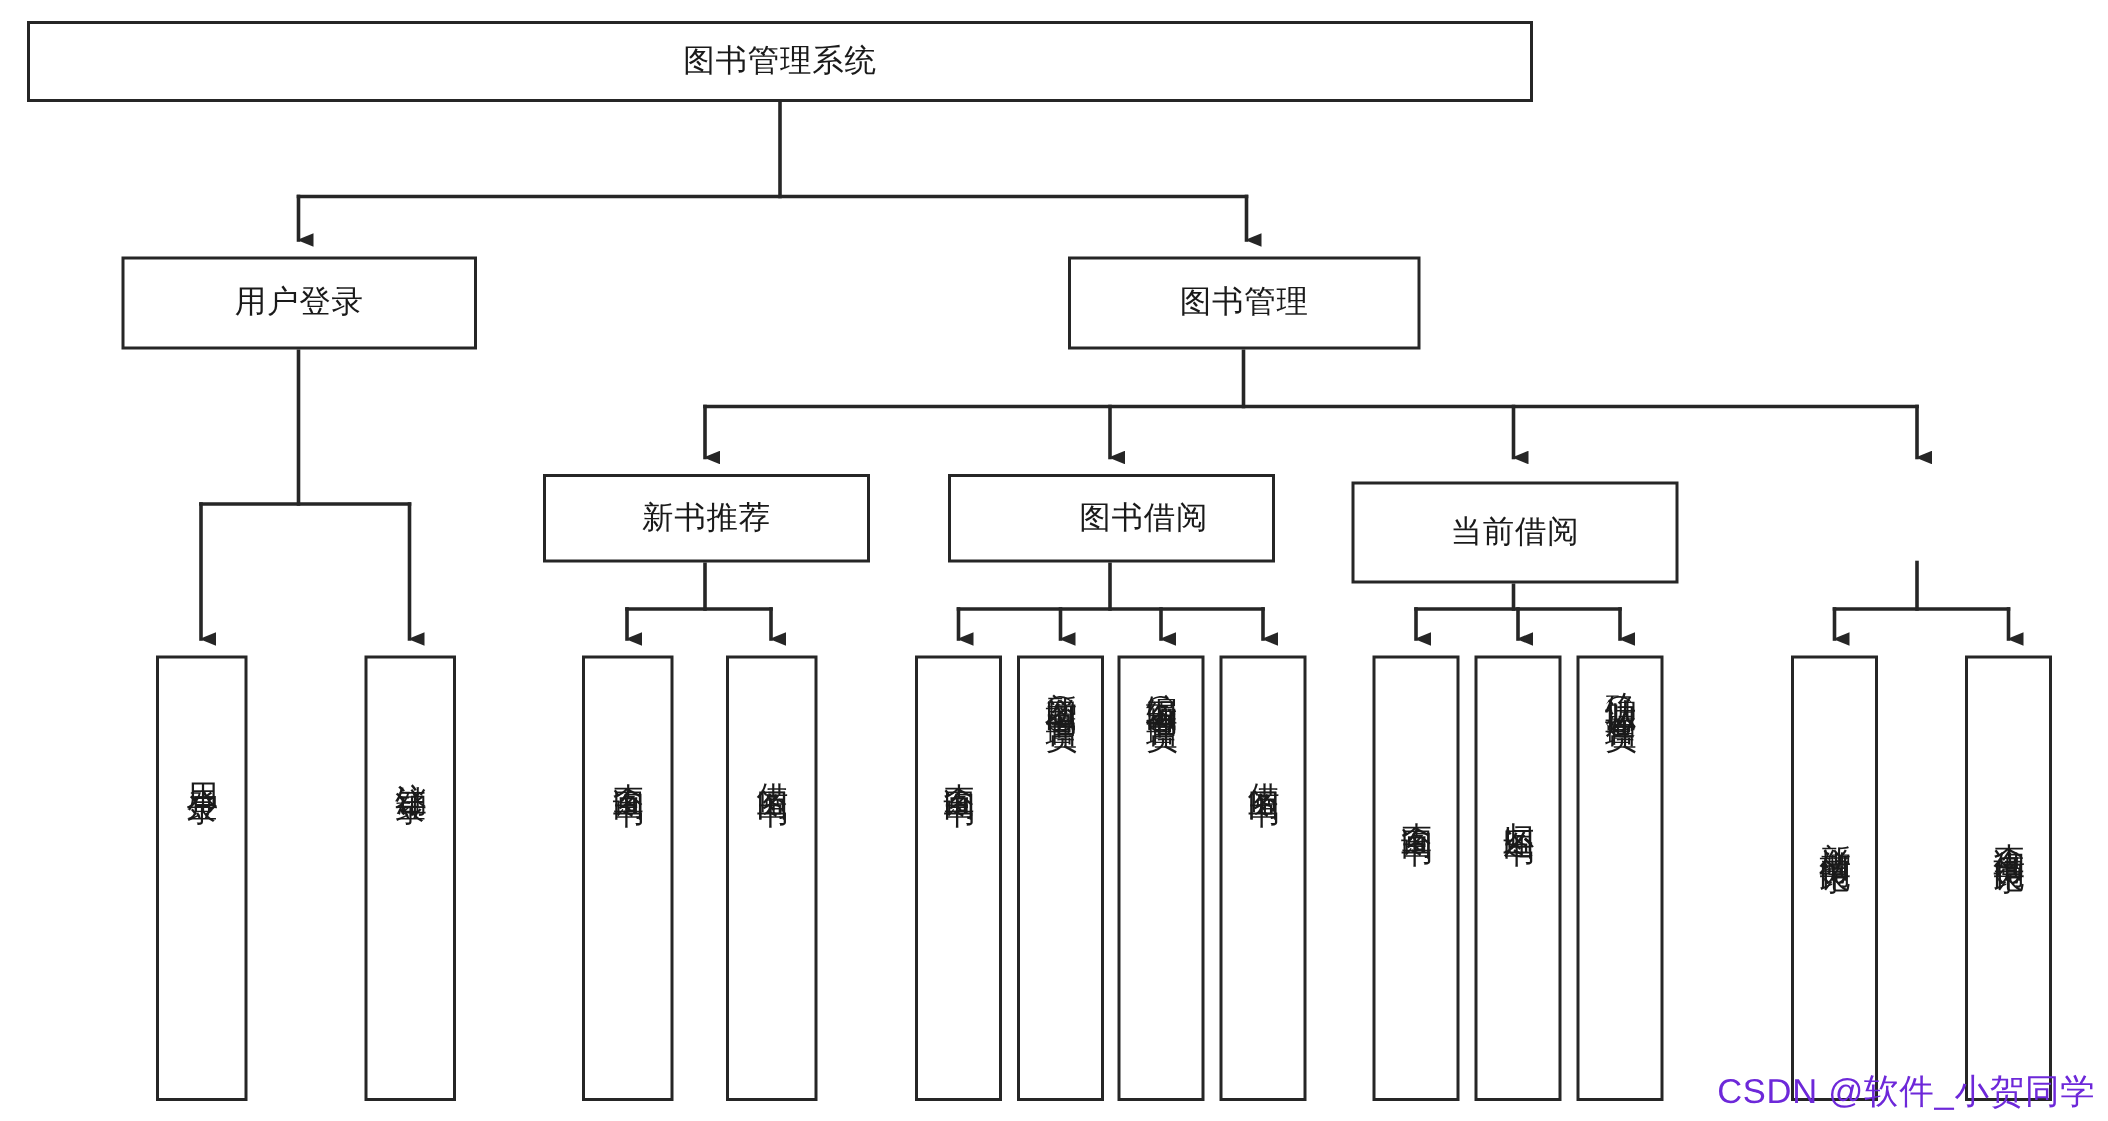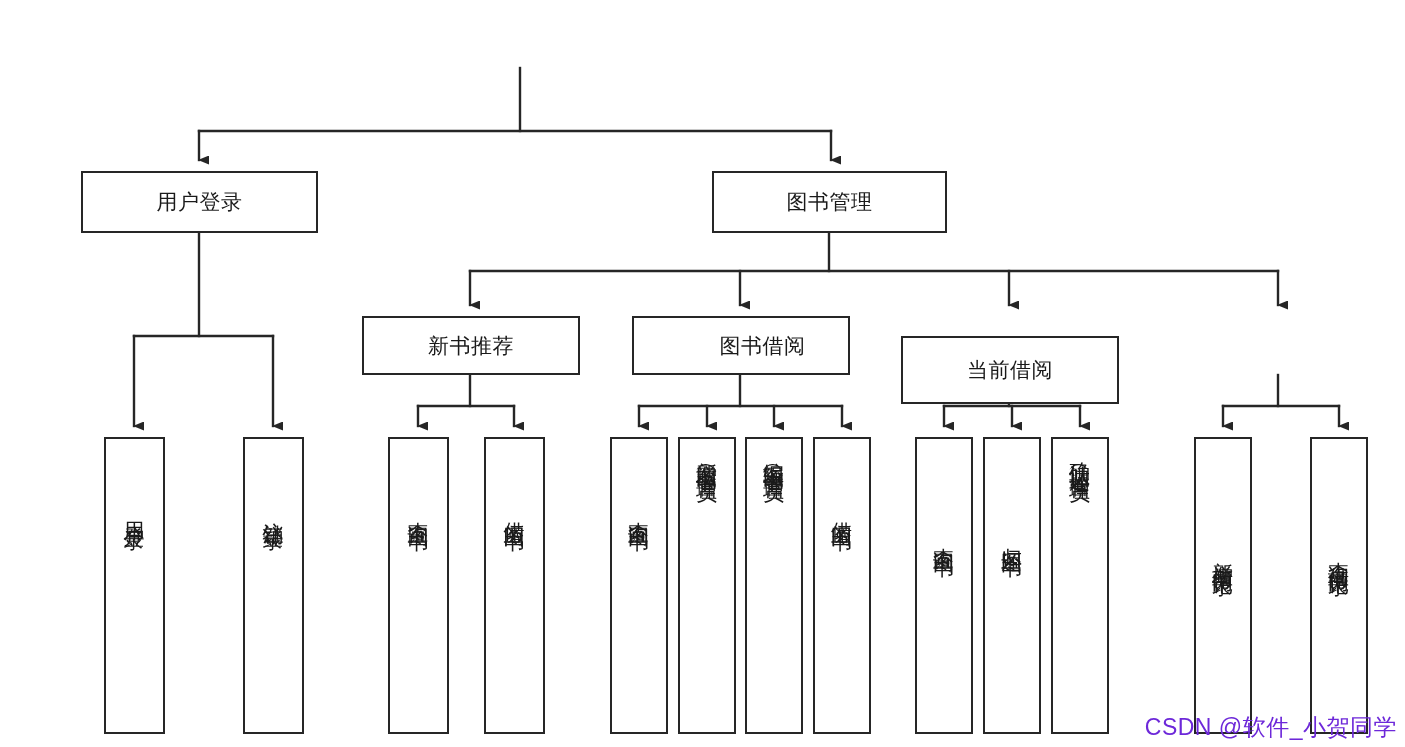--- a/index.html
+++ b/index.html
@@ -123,35 +123,38 @@
       <path d="M1012,406 L1012,426" marker-end="url(#arrowhead)"></path>
       <path d="M1080,406 L1080,426" marker-end="url(#arrowhead)"></path>
 
       <path d="M1278,375 L1278,406"></path>
       <path d="M1223,406 L1339,406"></path>
       <path d="M1223,406 L1223,426" marker-end="url(#arrowhead)"></path>
       <path d="M1339,406 L1339,426" marker-end="url(#arrowhead)"></path>
     </g>
   </svg>
 
+  <div class="node-box" id="node-root" style="left: 18px; top: 14px; width: 1004px; height: 54px;">
+    <span class="node-label">图书管理系统</span>
+  </div>
 
   <div class="node-box" id="node-l2-0" style="left: 81px; top: 171px; width: 237px; height: 62px;">
     <span class="node-label">用户登录</span>
   </div>
   <div class="node-box" id="node-l3-0" style="left: 362px; top: 316px; width: 218px; height: 59px;">
     <span class="node-label">新书推荐</span>
   </div>
 
   <div class="node-box" id="node-l2-1" style="left: 712px; top: 171px; width: 235px; height: 62px;">
     <span class="node-label">图书管理</span>
   </div>
   <div class="node-box" id="node-l3-1" style="left: 632px; top: 316px; width: 218px; height: 59px; padding-left: 43px;">
     <span class="node-label">图书借阅</span>
   </div>
-  <div class="node-box" id="node-l3-2" style="left: 901px; top: 336px; width: 218px; height: 68px;">
+  <div class="node-box" id="node-l3-2" style="left: 901px; top: 321px; width: 218px; height: 68px;">
     <span class="node-label">当前借阅</span>
   </div>
 
   <div class="node-box vertical mid" id="node-leaf-0" style="left: 104px; top: 437px; width: 61px; height: 297px;">
     <span class="node-label">用户登录</span>
   </div>
   <div class="node-box vertical mid" id="node-leaf-1" style="left: 243px; top: 437px; width: 61px; height: 297px;">
     <span class="node-label">注销登录</span>
   </div>
   <div class="node-box vertical mid" id="node-leaf-2" style="left: 388px; top: 437px; width: 61px; height: 297px;">

